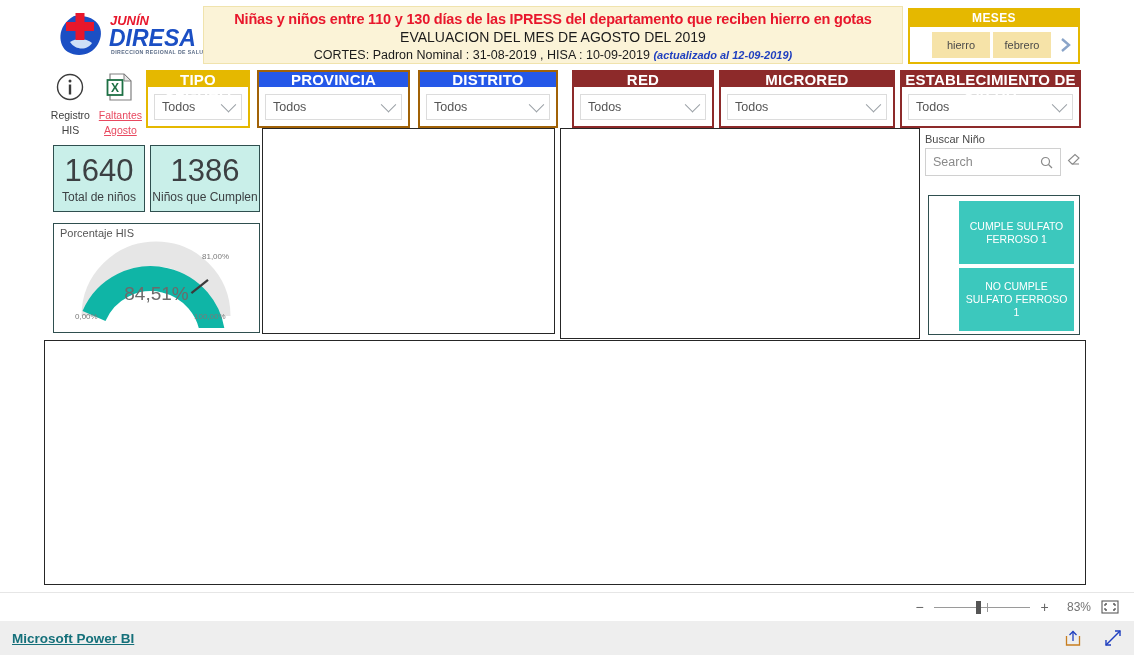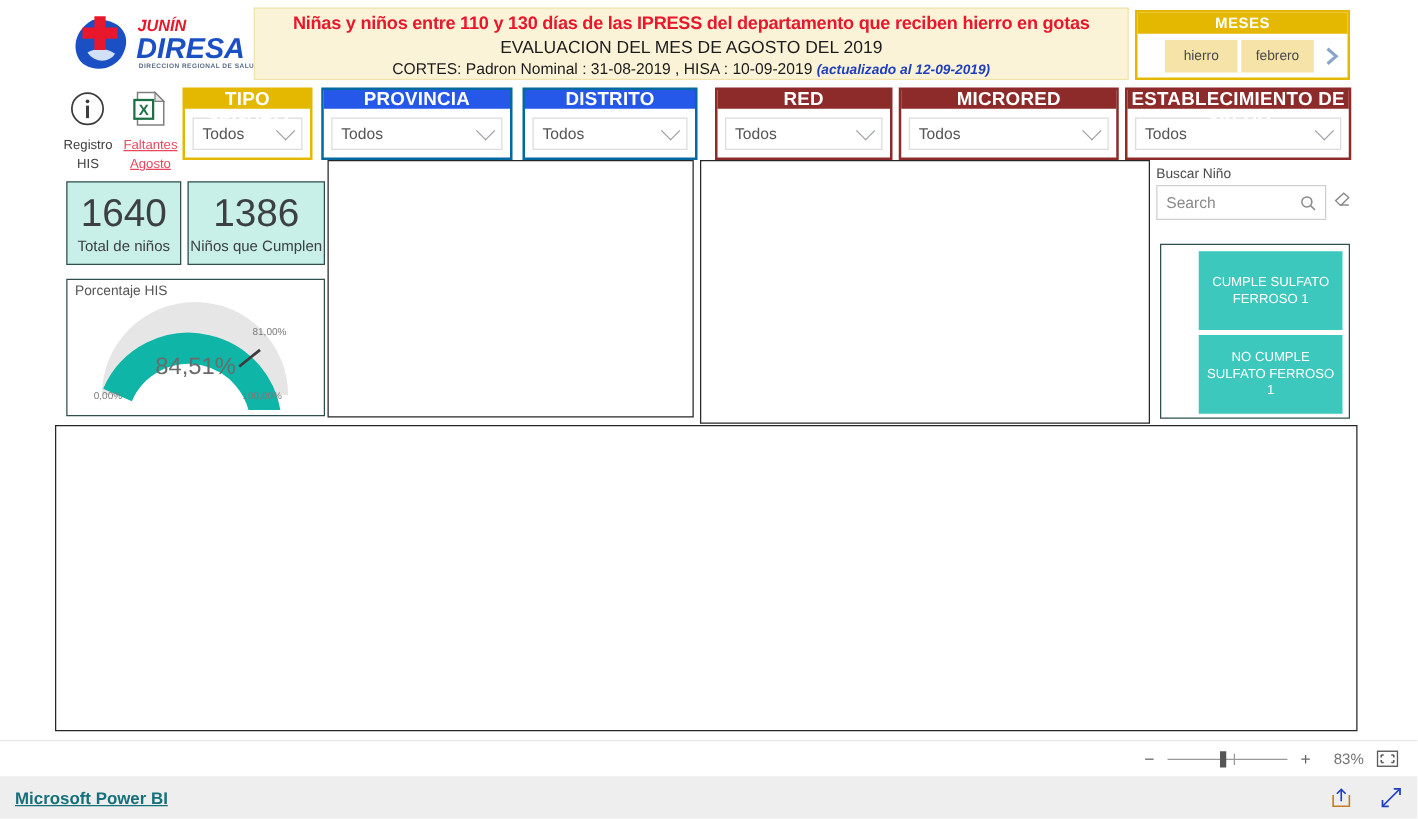--- a/index.html
+++ b/index.html
@@ -44,21 +44,21 @@
   .slicer { position: absolute; background: #fff; }
   .slicer .sl-hdr { color: #fff; font-weight: bold; font-size: 15px; text-align: center;
                     line-height: 15px; height: 15px; letter-spacing: 0.2px; }
   .slicer .sl-drop { margin: 7px 6px 0 6px; height: 26px; border: 1px solid #dcdcdc; background: #fff;
                      display: flex; align-items: center; padding: 0 7px; cursor: pointer; }
   .slicer .sl-val { flex: 1; font-size: 12.5px; color: #555; }
   .chev { width: 11px; height: 11px; border-right: 1.6px solid #9aa0a6; border-bottom: 1.6px solid #9aa0a6;
           transform: rotate(45deg) translate(-2px,-2px); }
 
   .s-yellow { border: 2px solid #e5b800; }  .s-yellow .sl-hdr { background: #e5b800; }
-  .s-blue   { border: 2px solid #0369a1; }  .s-blue   .sl-hdr { background: #2558e8; }
+  .s-blue   { border: 2px solid #a16207; }  .s-blue   .sl-hdr { background: #2558e8; }
   .s-red    { border: 2px solid #8d2a2a; }  .s-red    .sl-hdr { background: #8d2a2a; }
 
   
   .icon-col { position: absolute; left: 50px; top: 72px; width: 92px; height: 66px; display: flex; gap: 8px; }
   .icon-item { width: 44px; text-align: center; }
   .icon-cap { font-size: 10.5px; color: #404040; line-height: 12px; margin-top: 3px; }
   .icon-cap.link { color: #e8485f; text-decoration: underline; cursor: pointer; }
 
   
   .kpi { position: absolute; background: #c9efe9; border: 1px solid #2f4f4f;
@@ -229,21 +229,21 @@
     <div class="gauge-box">
       <div class="gauge-title">Porcentaje HIS</div>
       <svg width="205" height="90" viewBox="0 0 205 90" style="position:absolute; left:0; top:14px;">
         <path d="M 40 78 A 62 62 0 0 1 164 78" fill="none" stroke="#e6e6e6" stroke-width="25"></path>
         <path d="M 40 78 A 62 62 0 0 1 158.8 105.9" fill="none" stroke="#0fb5a6" stroke-width="25" stroke-dasharray="164.6 400"></path>
         <line x1="137.4" y1="41.2" x2="154.0" y2="27.9" stroke="#3b3b3b" stroke-width="2.2" transform="translate(0,14)"></line>
       </svg>
       <div class="gauge-val">84,51%</div>
       <div class="g-lab" style="left:21px; top:88px;">0,00%</div>
       <div class="g-lab" style="left:140px; top:88px;">100,00%</div>
-      <div class="g-lab" style="left:148px; top:37px;">81,00%</div>
+      <div class="g-lab" style="left:148px; top:28px;">81,00%</div>
     </div>
 
     <div class="visual" style="left:262px; top:128px; width:293px; height:206px;"></div>
     <div class="visual" style="left:560px; top:128px; width:360px; height:211px;"></div>
     <div class="visual" style="left:44px; top:340px; width:1042px; height:245px;"></div>
 
     <div class="search-panel">
       <div class="search-lab">Buscar Niño</div>
       <div class="search-row">
         <div class="search-inp">

